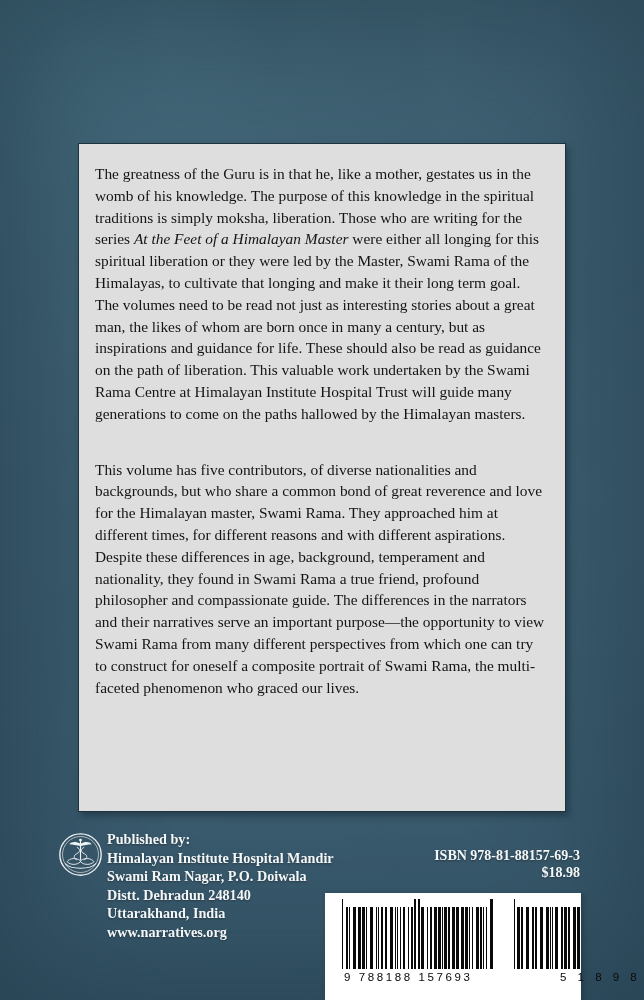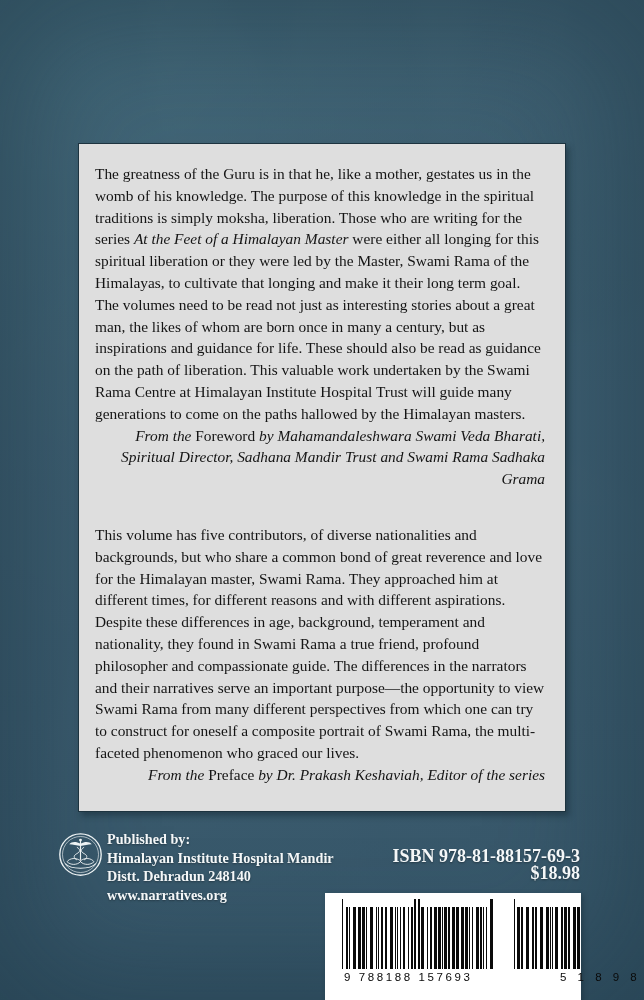--- a/index.html
+++ b/index.html
@@ -141,21 +141,21 @@
     white-space: nowrap;
   }
 
   
   .isbn-block {
     position: absolute;
     right: 64px;
     top: 848px;
     text-align: right;
     color: #f4f7f8;
-    font-size: 18px;
+    font-size: 14px;
     font-weight: bold;
     line-height: 16.5px;
     text-shadow: 0 1px 2px rgba(0,0,0,0.35);
     white-space: nowrap;
   }
 
   
   .barcode-box {
     position: absolute;
     left: 325px;
@@ -214,27 +214,25 @@
   </div>
   <div class="bg-veil"></div>
   <div class="bg-vignette"></div>
 
 
   <div class="panel">
     <div class="panel-inner">
 
       <p class="blurb"><span>The greatness of the Guru is in that he, like a mother, gestates us in the womb of his knowledge. The purpose of this knowledge in the spiritual traditions is simply moksha, liberation. Those who are writing for the series </span><i>At the Feet of a Himalayan Master</i><span> were either all longing for this spiritual liberation or they were led by the Master, Swami Rama of the Himalayas, to cultivate that longing and make it their long term goal. The volumes need to be read not just as interesting stories about a great man, the likes of whom are born once in many a century, but as inspirations and guidance for life. These should also be read as guidance on the path of liberation. This valuable work undertaken by the Swami Rama Centre at Himalayan Institute Hospital Trust will guide many generations to come on the paths hallowed by the Himalayan masters.</span></p>
 
-      <p class="attrib"><span>From the </span><span class="roman">Foreword</span><span> by Mahamandaleshwara Swami Veda Bharati, Spiritual Director, Sadhana Mandir Trust and Swami Rama Sadhaka Grama</span></p>
 
       <div class="para-gap"></div>
 
       <p class="blurb"><span>This volume has five contributors, of diverse nationalities and backgrounds, but who share a common bond of great reverence and love for the Himalayan master, Swami Rama. They approached him at different times, for different reasons and with different aspirations. Despite these differences in age, background, temperament and nationality, they found in Swami Rama a true friend, profound philosopher and compassionate guide. The differences in the narrators and their narratives serve an important purpose—the opportunity to view Swami Rama from many different perspectives from which one can try to construct for oneself a composite portrait of Swami Rama, the multi-faceted phenomenon who graced our lives.</span><i></i><span></span></p>
 
-      <p class="attrib"><span>From the </span><span class="roman">Preface</span><span> by Dr. Prakash Keshaviah, Editor of the series</span></p>
 
     </div>
   </div>
 
   <div class="publisher">
     <div class="logo">
       <svg viewBox="0 0 100 100" width="45" height="45" aria-hidden="true">
         <circle cx="50" cy="50" r="46" fill="none" stroke="#eef3f4" stroke-width="3"></circle>
         <circle cx="50" cy="50" r="40" fill="none" stroke="#eef3f4" stroke-width="1.4"></circle>
 
@@ -248,21 +246,23 @@
         <circle cx="50" cy="18" r="3.2" fill="#eef3f4"></circle>
 
         <path d="M50 64 C40 56 26 58 20 66 C28 74 42 74 50 66 Z" fill="none" stroke="#eef3f4" stroke-width="2"></path>
         <path d="M50 64 C60 56 74 58 80 66 C72 74 58 74 50 66 Z" fill="none" stroke="#eef3f4" stroke-width="2"></path>
         <path d="M16 70 C28 84 72 84 84 70" fill="none" stroke="#eef3f4" stroke-width="2.4"></path>
       </svg>
     </div>
     <div class="pub-lines">
       <div>Published by:</div>
       <div>Himalayan Institute Hospital Mandir</div>
+      <div>Swami Ram Nagar, P.O. Doiwala</div>
       <div>Distt. Dehradun 248140</div>
+      <div>Uttarakhand, India</div>
       <div>www.narratives.org</div>
     </div>
   </div>
 
   <div class="isbn-block">
     <div>ISBN 978-81-88157-69-3</div>
     <div>$18.98</div>
   </div>
 
   <div class="barcode-box">

